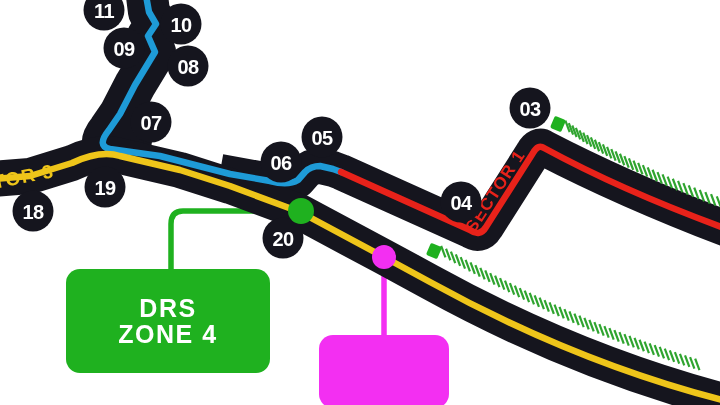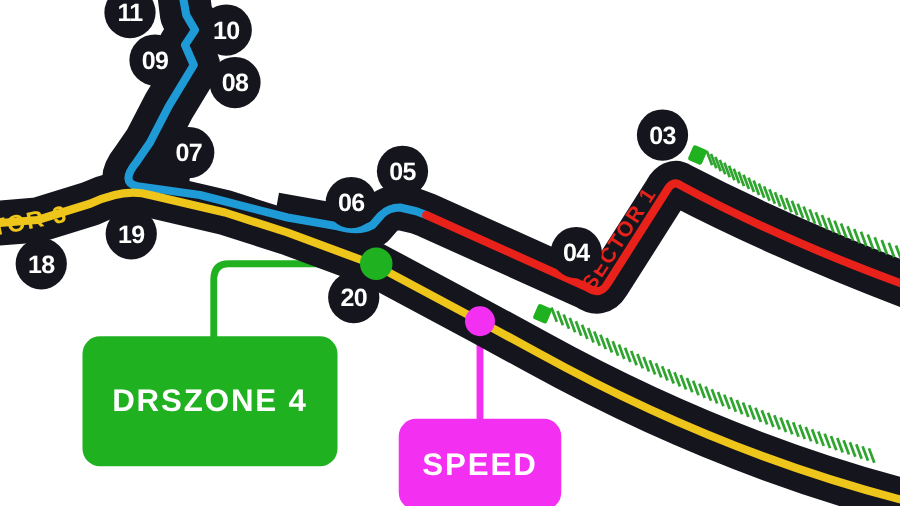--- a/index.html
+++ b/index.html
@@ -3,21 +3,21 @@
 <meta charset="utf-8">
 <style>
   html,body{margin:0;padding:0;}
   body{
     width:720px;height:405px;position:relative;overflow:hidden;
     background:#ffffff;
     font-family:"Liberation Sans","DejaVu Sans",sans-serif;
   }
   #map-svg{position:absolute;left:0;top:0;}
   .callout{
-    position:absolute;display:flex;flex-direction:row;
+    position:absolute;display:flex;flex-direction:column;
     align-items:center;justify-content:center;
     border-radius:14px;color:#fff;font-weight:bold;text-align:center;
   }
   .callout span{display:block;line-height:26px;letter-spacing:1.5px;font-size:25px;}
   #drs-box{left:66px;top:269px;width:204px;height:104px;}
   #speed-box{left:319px;top:335px;width:130px;height:73px;}
 </style>
 </head>
 <body>
 
@@ -147,14 +147,13 @@
     <circle cx="301" cy="211" r="13" fill="#1fb11f"></circle>
     <circle cx="384" cy="257" r="12" fill="#f32ff2"></circle>
   </svg>
 
 <div id="drs-box" class="callout" style="background: rgb(31, 177, 31);">
   <span>DRS</span>
   <span>ZONE 4</span>
 </div>
 
 <div id="speed-box" class="callout" style="background: rgb(243, 47, 242);">
-  <span>SPEED</span>
 </div>
 
 </body></html>

